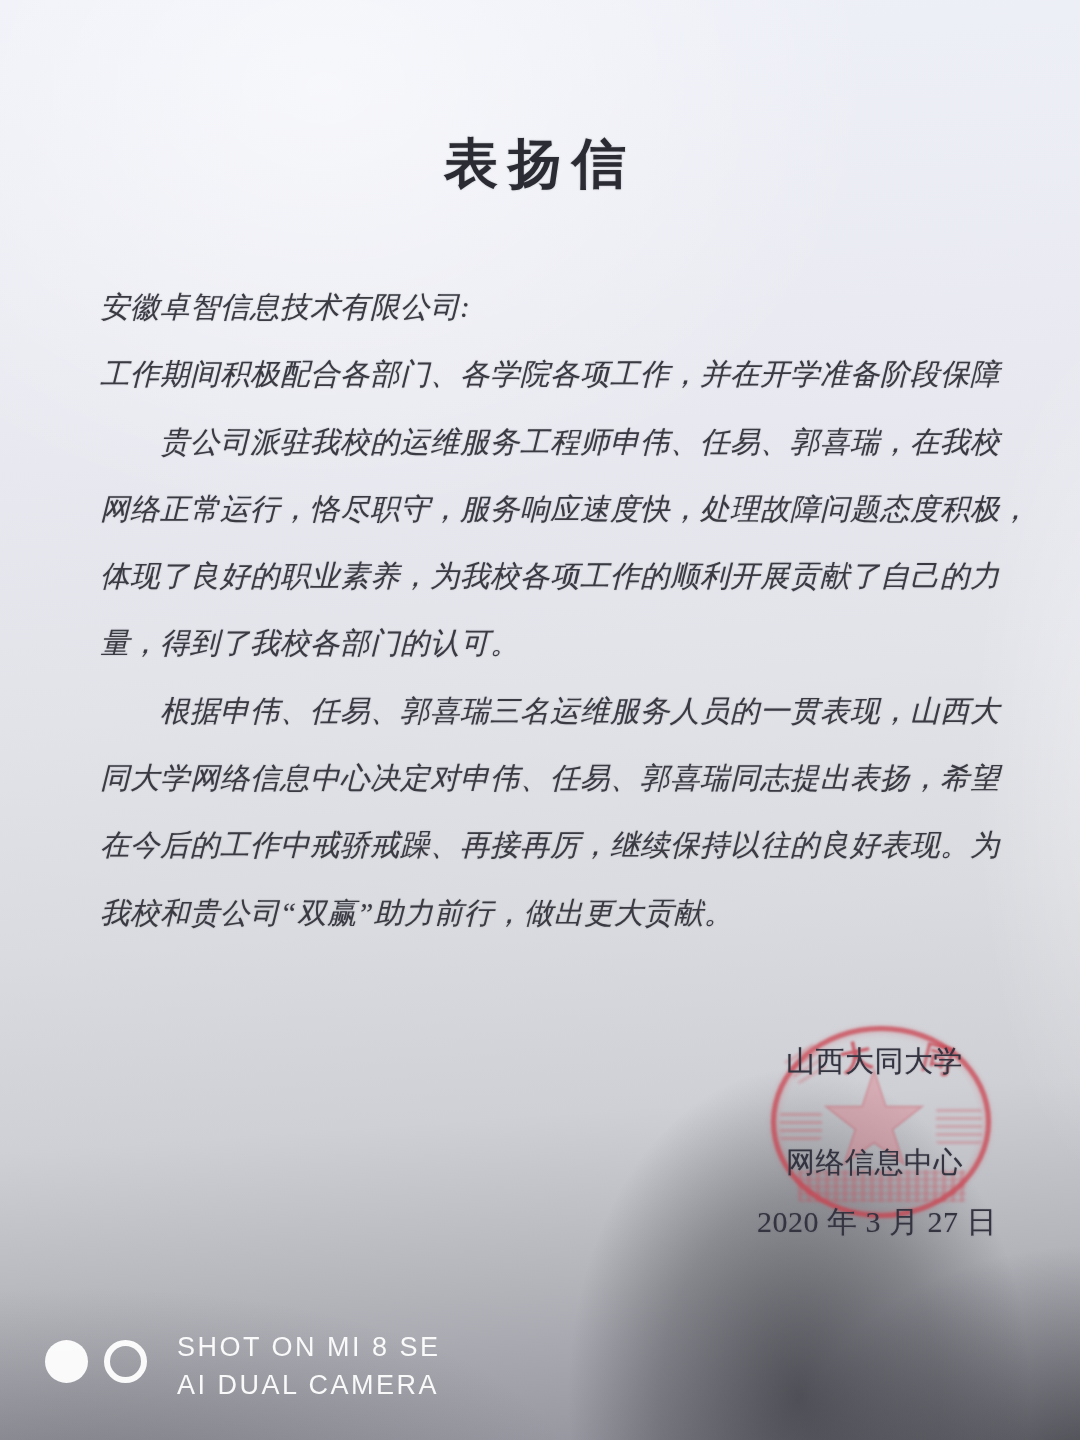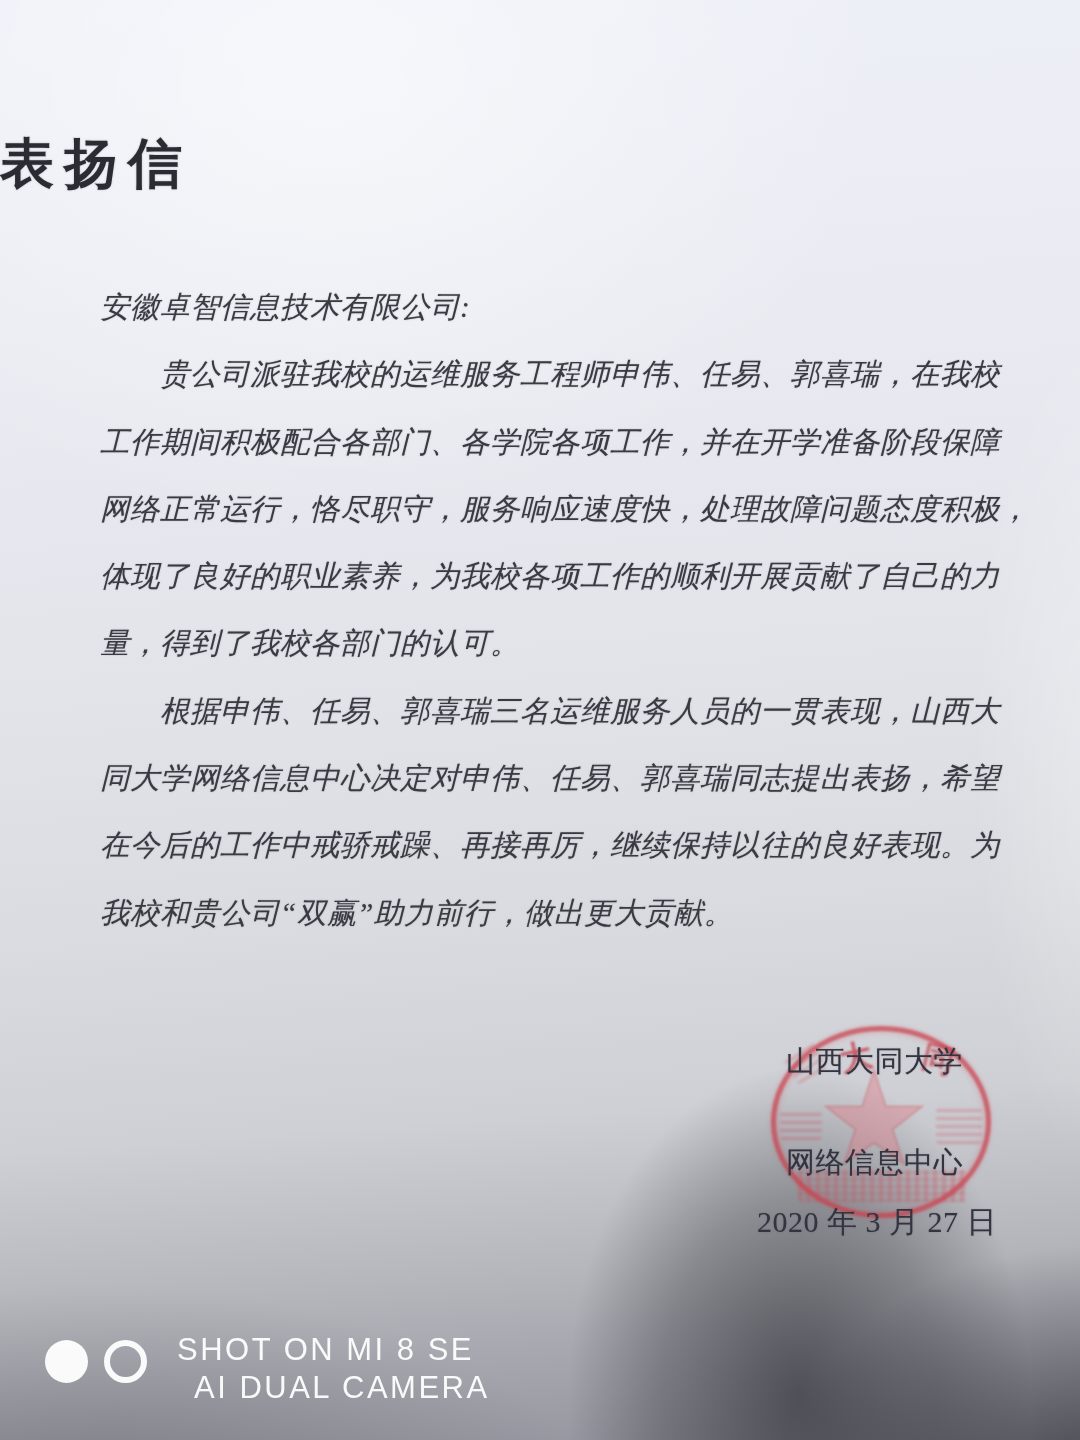--- a/index.html
+++ b/index.html
@@ -15,20 +15,21 @@
       radial-gradient(ellipse 330px 470px at 74% 97%, rgba(32,33,39,0.62), rgba(32,33,39,0.30) 42%, rgba(32,33,39,0) 70%),
       radial-gradient(ellipse 420px 330px at 101% 103%, rgba(22,23,27,0.60), rgba(22,23,27,0) 72%),
       radial-gradient(ellipse 700px 280px at 8% 103%, rgba(55,56,62,0.28), rgba(55,56,62,0) 70%),
       linear-gradient(176deg, #eef0f8 0%, #e9eaf1 28%, #e2e3e9 48%, #dadbe0 63%, #cfd0d5 76%, #b4b5bb 87%, #90919a 100%);
   }
 
   
   .letter-title {
     position: absolute;
     top: 128px; left: 0; width: 100%;
+    text-align: center;
     font-size: 54px;
     font-weight: 700;
     letter-spacing: 10px;
     color: #2b2c33;
     text-shadow: 0 0 2px rgba(60,60,75,0.35);
   }
   .letter-body {
     position: absolute;
     left: 100px; top: 274px; width: 910px;
     font-size: 29.5px;
@@ -109,38 +110,38 @@
     width: 43px; height: 43px;
     box-sizing: border-box;
     border: 6px solid rgba(255,255,255,0.95);
     border-radius: 50%;
   }
   .wm-text {
     position: absolute;
     left: 177px;
     color: rgba(255,255,255,0.94);
     font-family: "Liberation Sans", "DejaVu Sans", sans-serif;
-    font-size: 31px;
+    font-size: 27px;
     letter-spacing: 2.5px;
     white-space: nowrap;
   }
   .wm-line1 { top: 1332px; }
-  .wm-line2 { top: 1370px; margin-left: 17px; }
+  .wm-line2 { top: 1370px; }
 </style>
 </head>
 <body>
 
 <div class="photo">
 
   <div class="letter-title">表扬信</div>
 
   <div class="letter-body">
     <div class="body-line">安徽卓智信息技术有限公司:</div>
+    <div class="body-line">工作期间积极配合各部门、各学院各项工作，并在开学准备阶段保障</div>
     <div class="body-line">　　贵公司派驻我校的运维服务工程师申伟、任易、郭喜瑞，在我校</div>
-    <div class="body-line">工作期间积极配合各部门、各学院各项工作，并在开学准备阶段保障</div>
     <div class="body-line">网络正常运行，恪尽职守，服务响应速度快，处理故障问题态度积极，</div>
     <div class="body-line">体现了良好的职业素养，为我校各项工作的顺利开展贡献了自己的力</div>
     <div class="body-line">量，得到了我校各部门的认可。</div>
     <div class="body-line">　　根据申伟、任易、郭喜瑞三名运维服务人员的一贯表现，山西大</div>
     <div class="body-line">同大学网络信息中心决定对申伟、任易、郭喜瑞同志提出表扬，希望</div>
     <div class="body-line">在今后的工作中戒骄戒躁、再接再厉，继续保持以往的良好表现。为</div>
     <div class="body-line">我校和贵公司“双赢”助力前行，做出更大贡献。</div>
   </div>
 
   <div class="seal-ring"></div>

